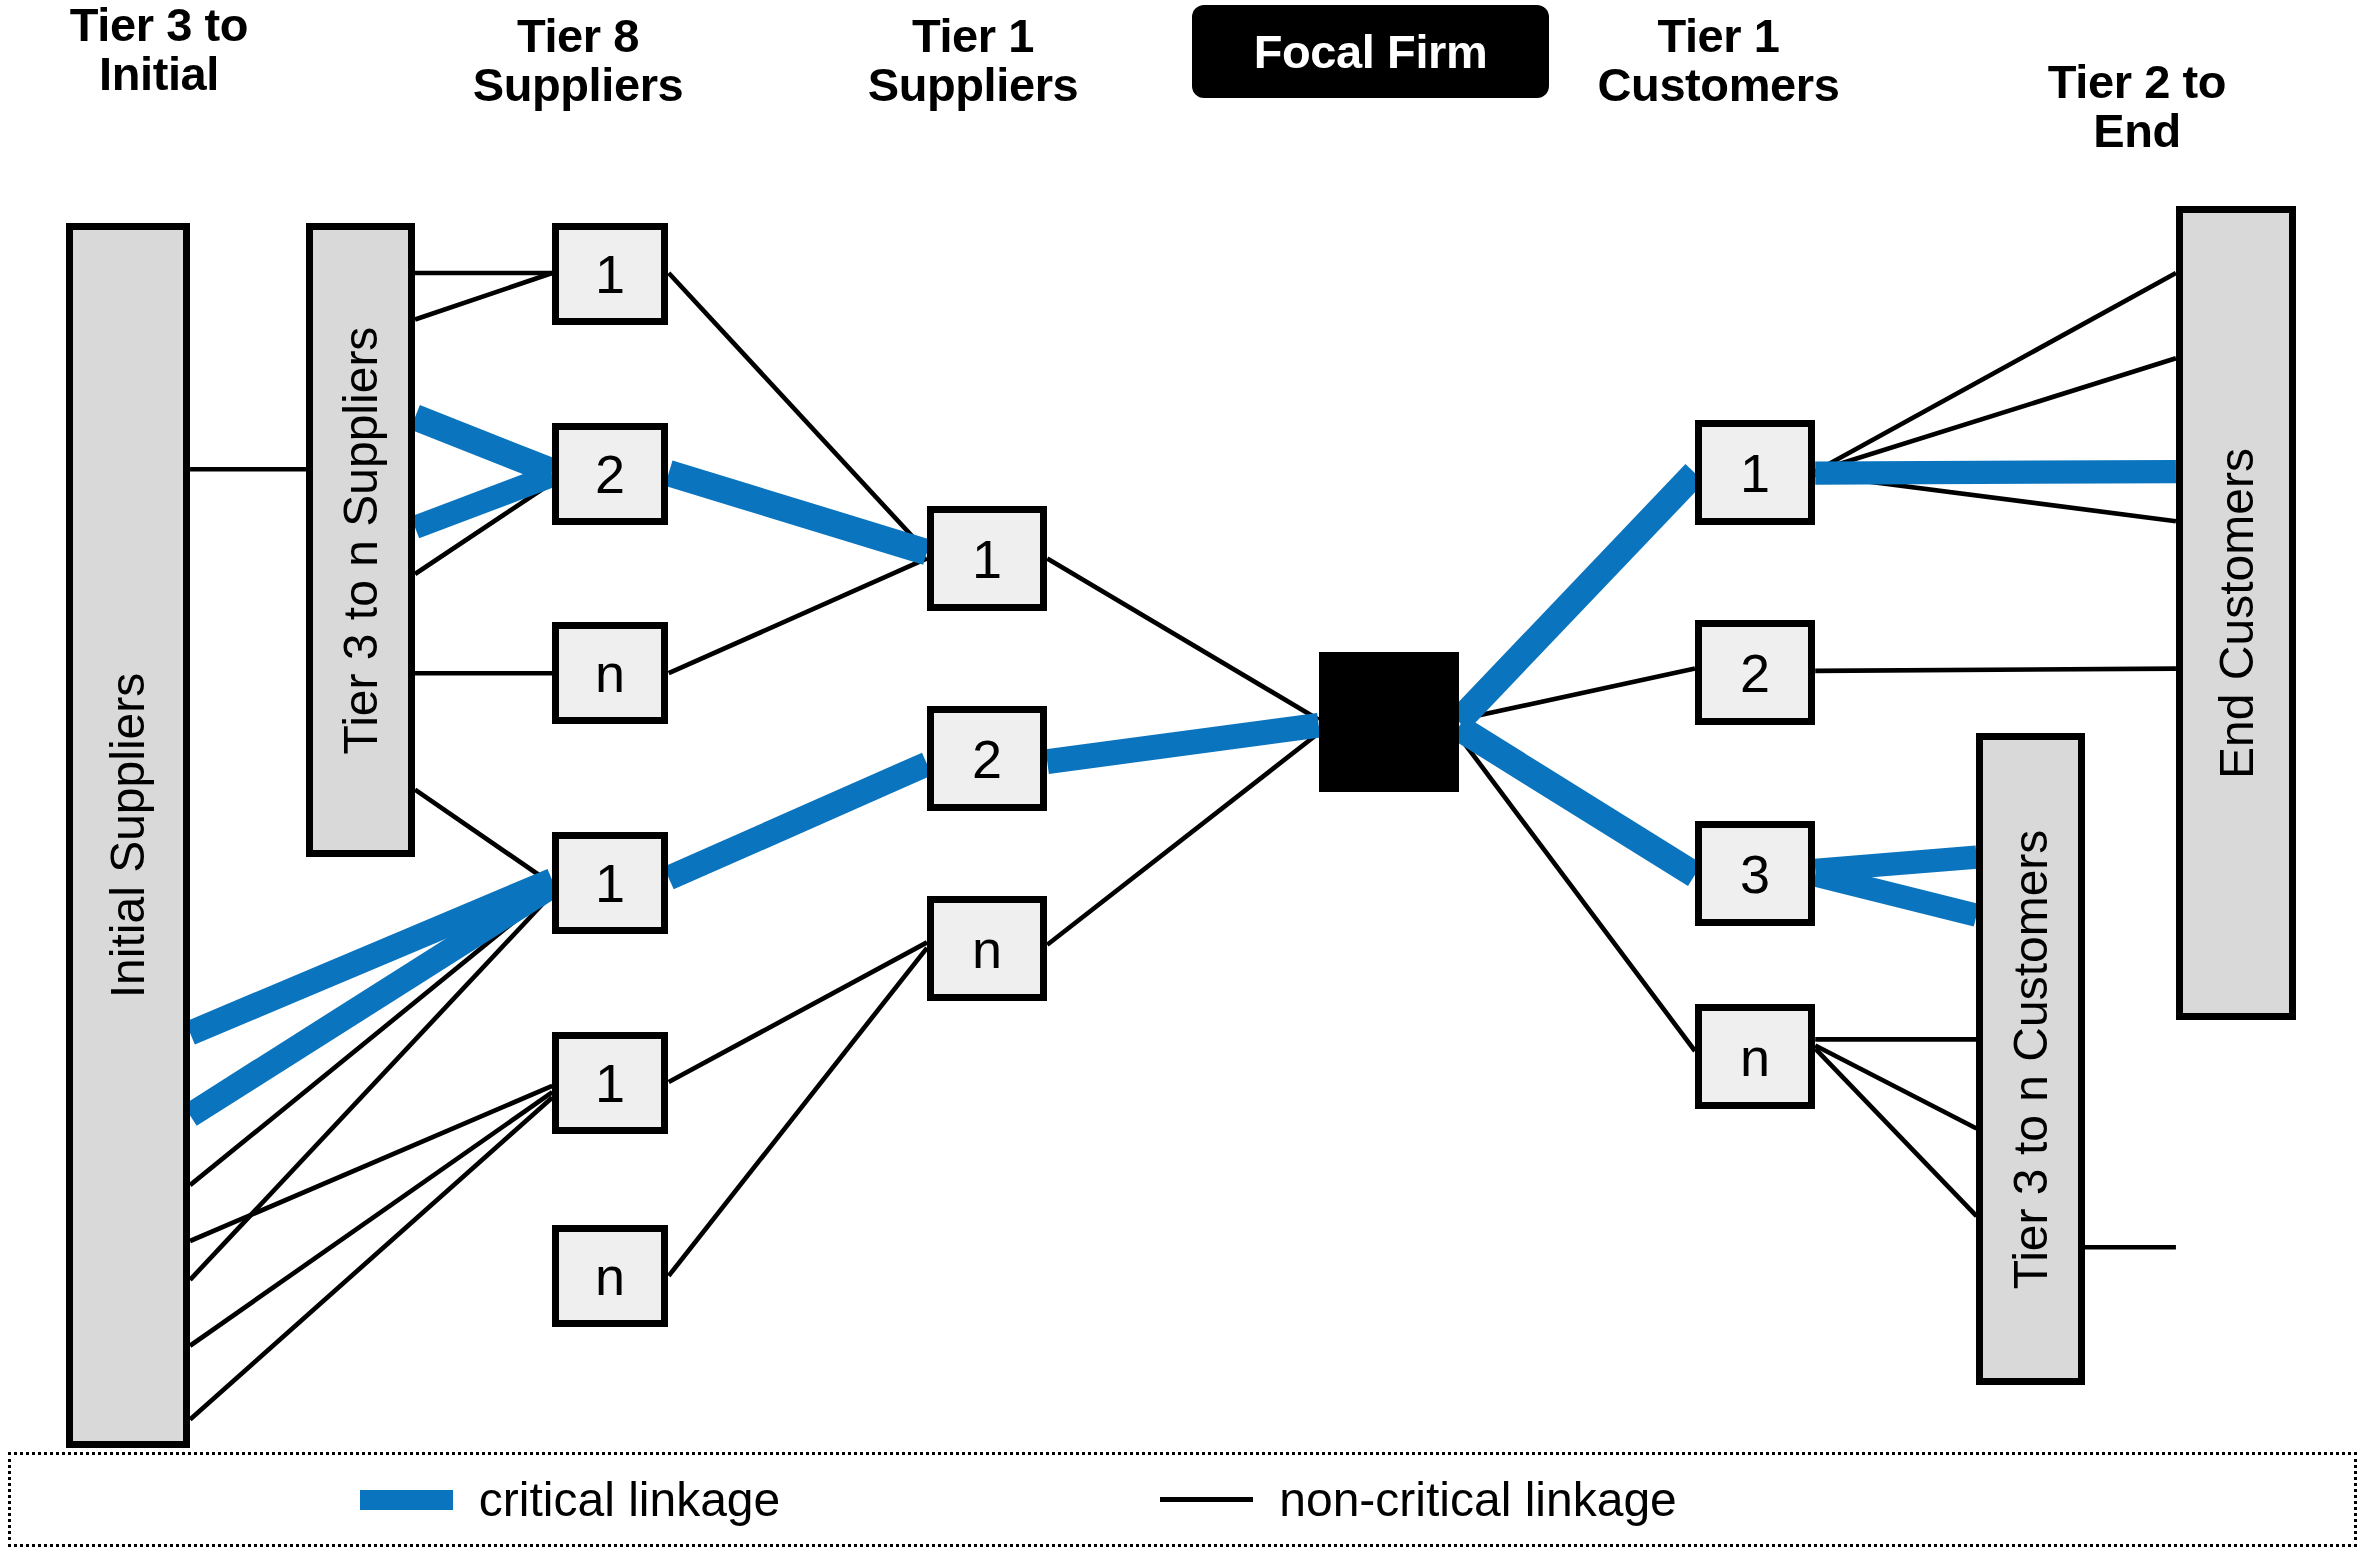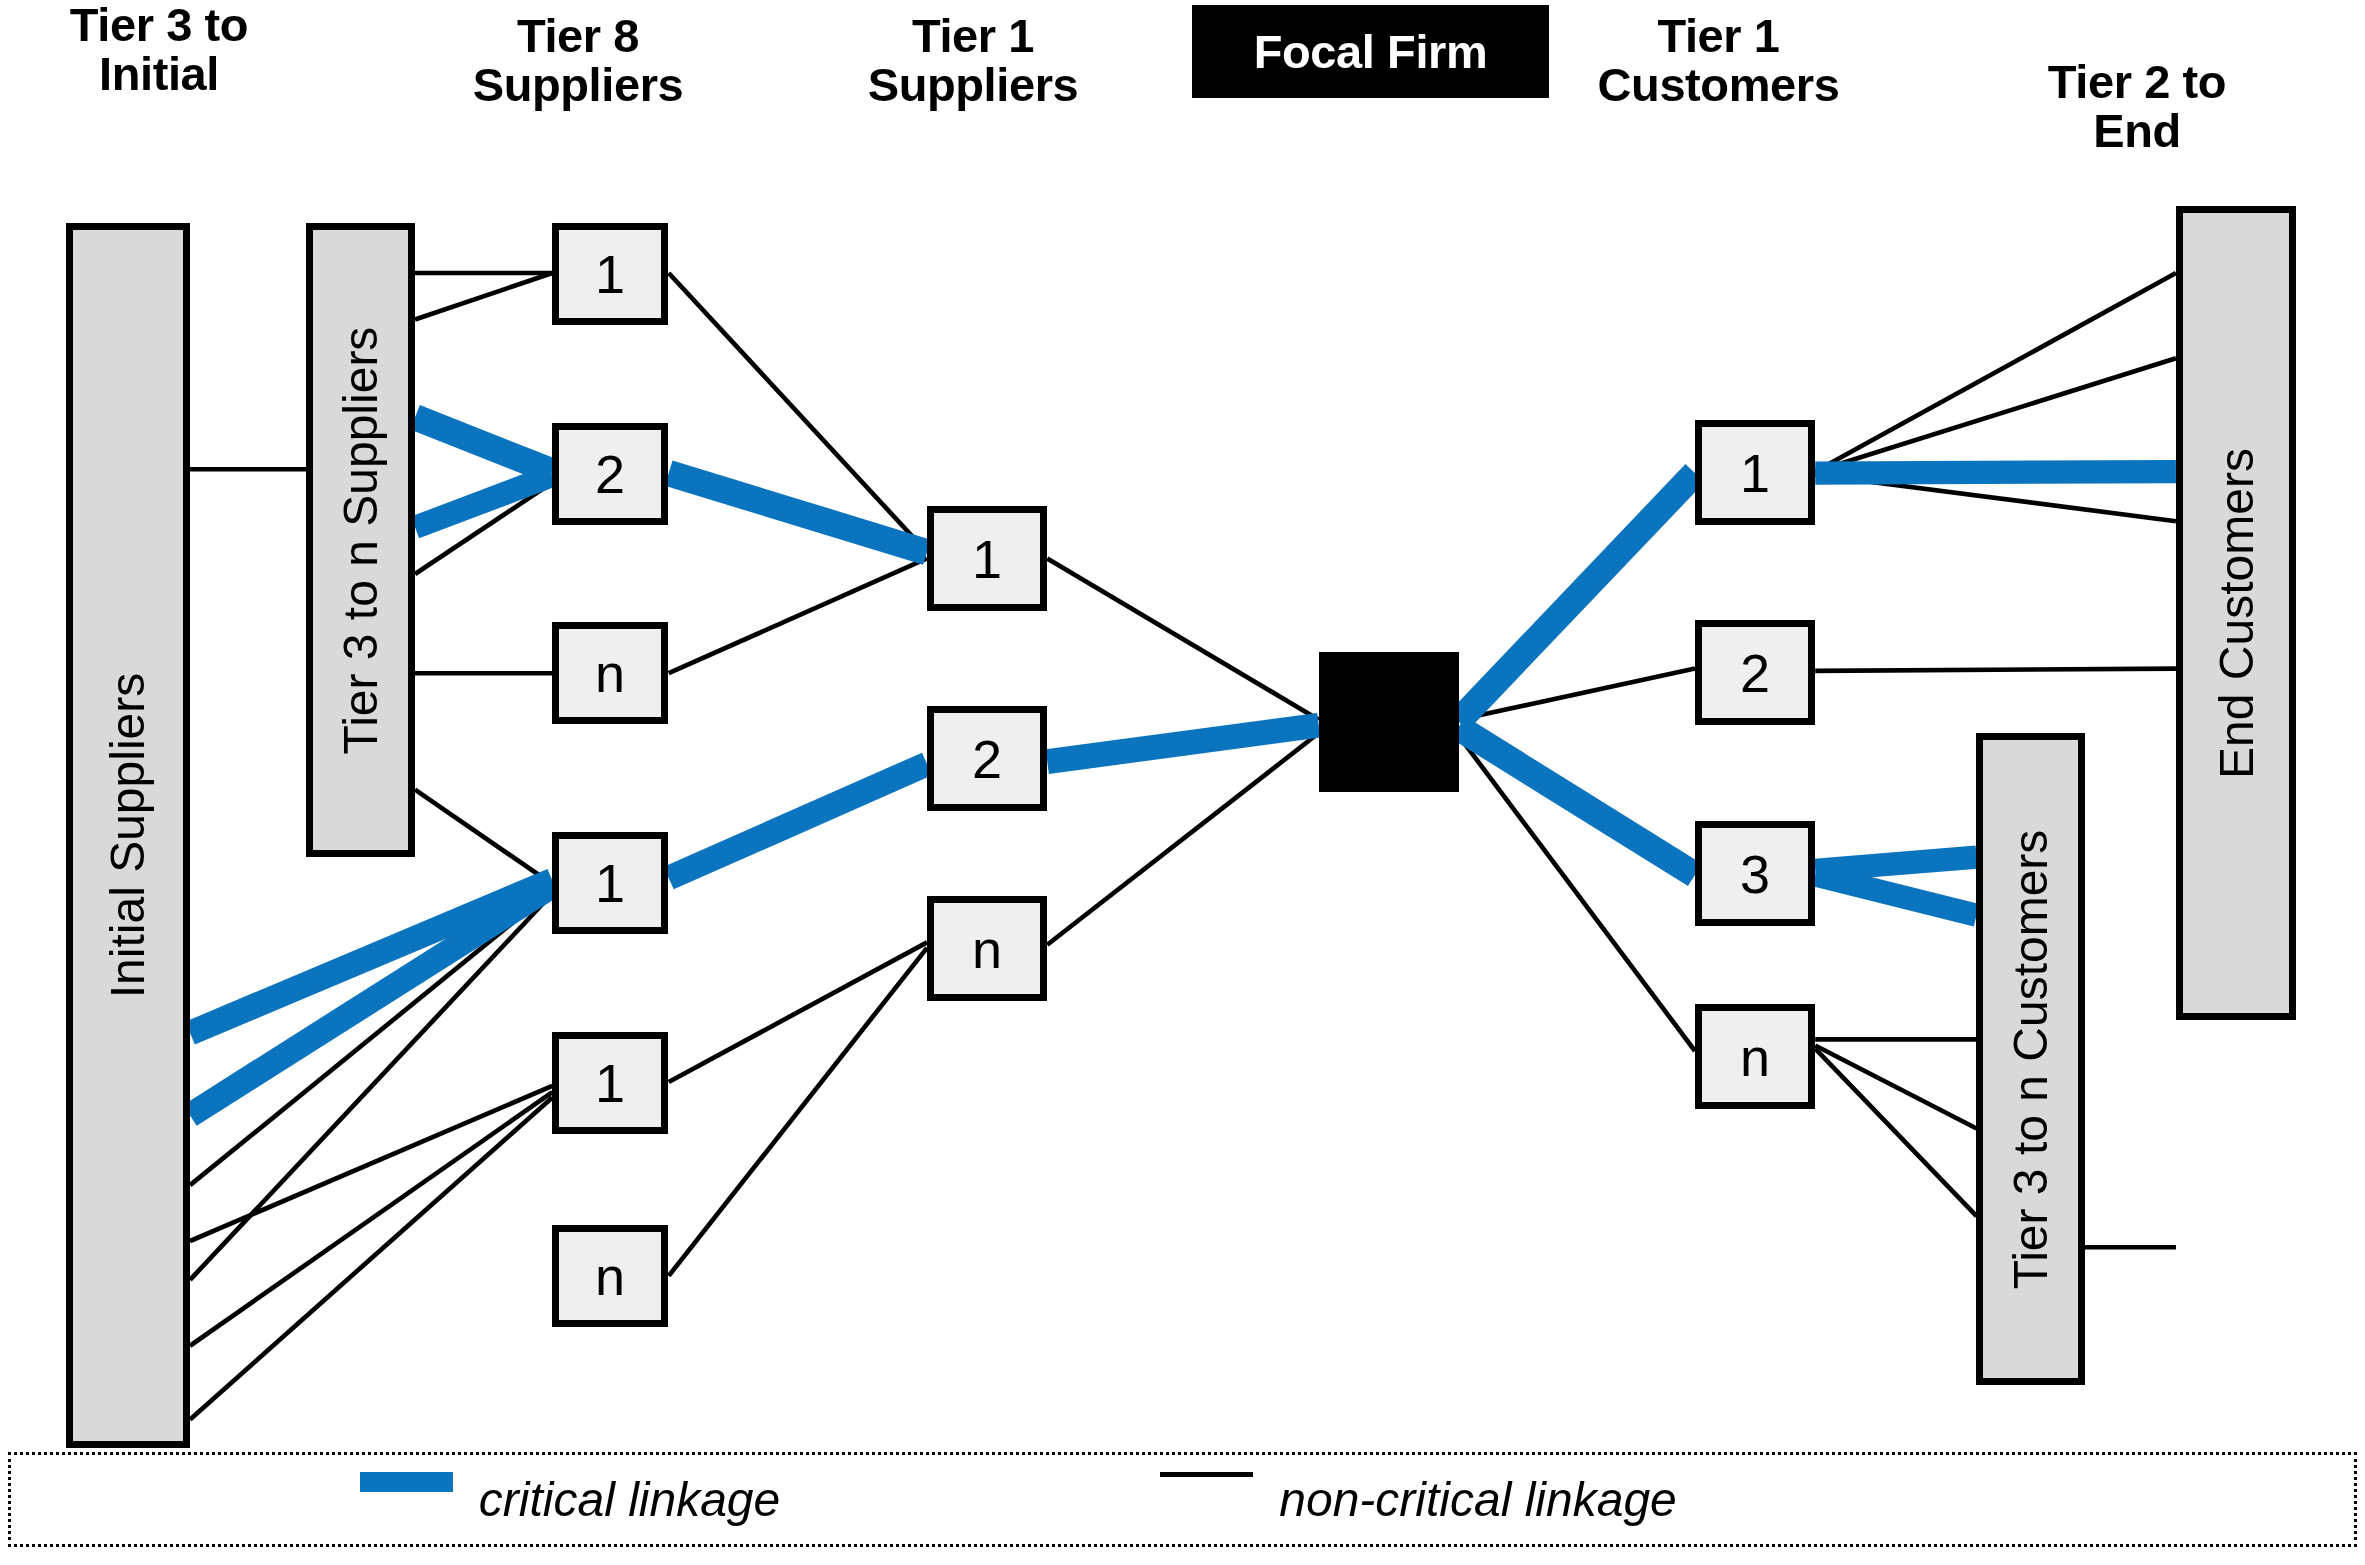--- a/index.html
+++ b/index.html
@@ -7,42 +7,42 @@
   #stage{position:relative;width:2366px;height:1566px;overflow:hidden;background:#fff;}
   svg#diagram{position:absolute;left:0;top:0;width:2366px;height:1566px;display:block;}
   .hdr{
     position:absolute;text-align:center;font-weight:bold;font-size:47px;
     line-height:1.05;color:#000;font-family:"Liberation Sans",sans-serif;
     letter-spacing:-0.4px;
   }
   .focal-box{
     position:absolute;background:#000;color:#fff;font-weight:bold;font-size:47px;
     display:flex;align-items:center;justify-content:center;
-    font-family:"Liberation Sans",sans-serif;letter-spacing:-0.4px;
+    font-family:"Liberation Sans",sans-serif;letter-spacing:-0.4px;border-radius:12px;
   }
   .nodebox{
     position:absolute;background:#efefef;border:7px solid #000;box-sizing:border-box;
     display:flex;align-items:center;justify-content:center;
     font-size:54px;color:#000;font-family:"Liberation Sans",sans-serif;
   }
   .firmbox{position:absolute;background:#000;box-sizing:border-box;}
   .barbox{
     position:absolute;background:#d9d9d9;border:7px solid #000;box-sizing:border-box;
     display:flex;align-items:center;justify-content:center;
   }
   .barbox span{
     transform:rotate(-90deg);white-space:nowrap;font-size:48px;color:#000;
     font-family:"Liberation Sans",sans-serif;
   }
   .legend{
     position:absolute;left:7.8px;top:1452px;width:2349px;height:95px;
     border:3.1px dotted #000;box-sizing:border-box;background:#fff;
     display:flex;align-items:center;
   }
-  .leg-item{display:flex;font-style:italic;}
+  .leg-item{display:flex;align-items:center;}
   .swatch-blue{width:93px;height:20px;background:#0a74be;}
   .swatch-line{width:93px;height:0;border-top:5.4px solid #000;}
   .leg-label{font-size:48px;color:#000;margin-left:26px;font-family:"Liberation Sans",sans-serif;}
 </style>
 </head>
 <body>
 
 <div id="stage">
 
   <svg id="diagram" viewBox="0 0 3050 2019" preserveAspectRatio="none">

